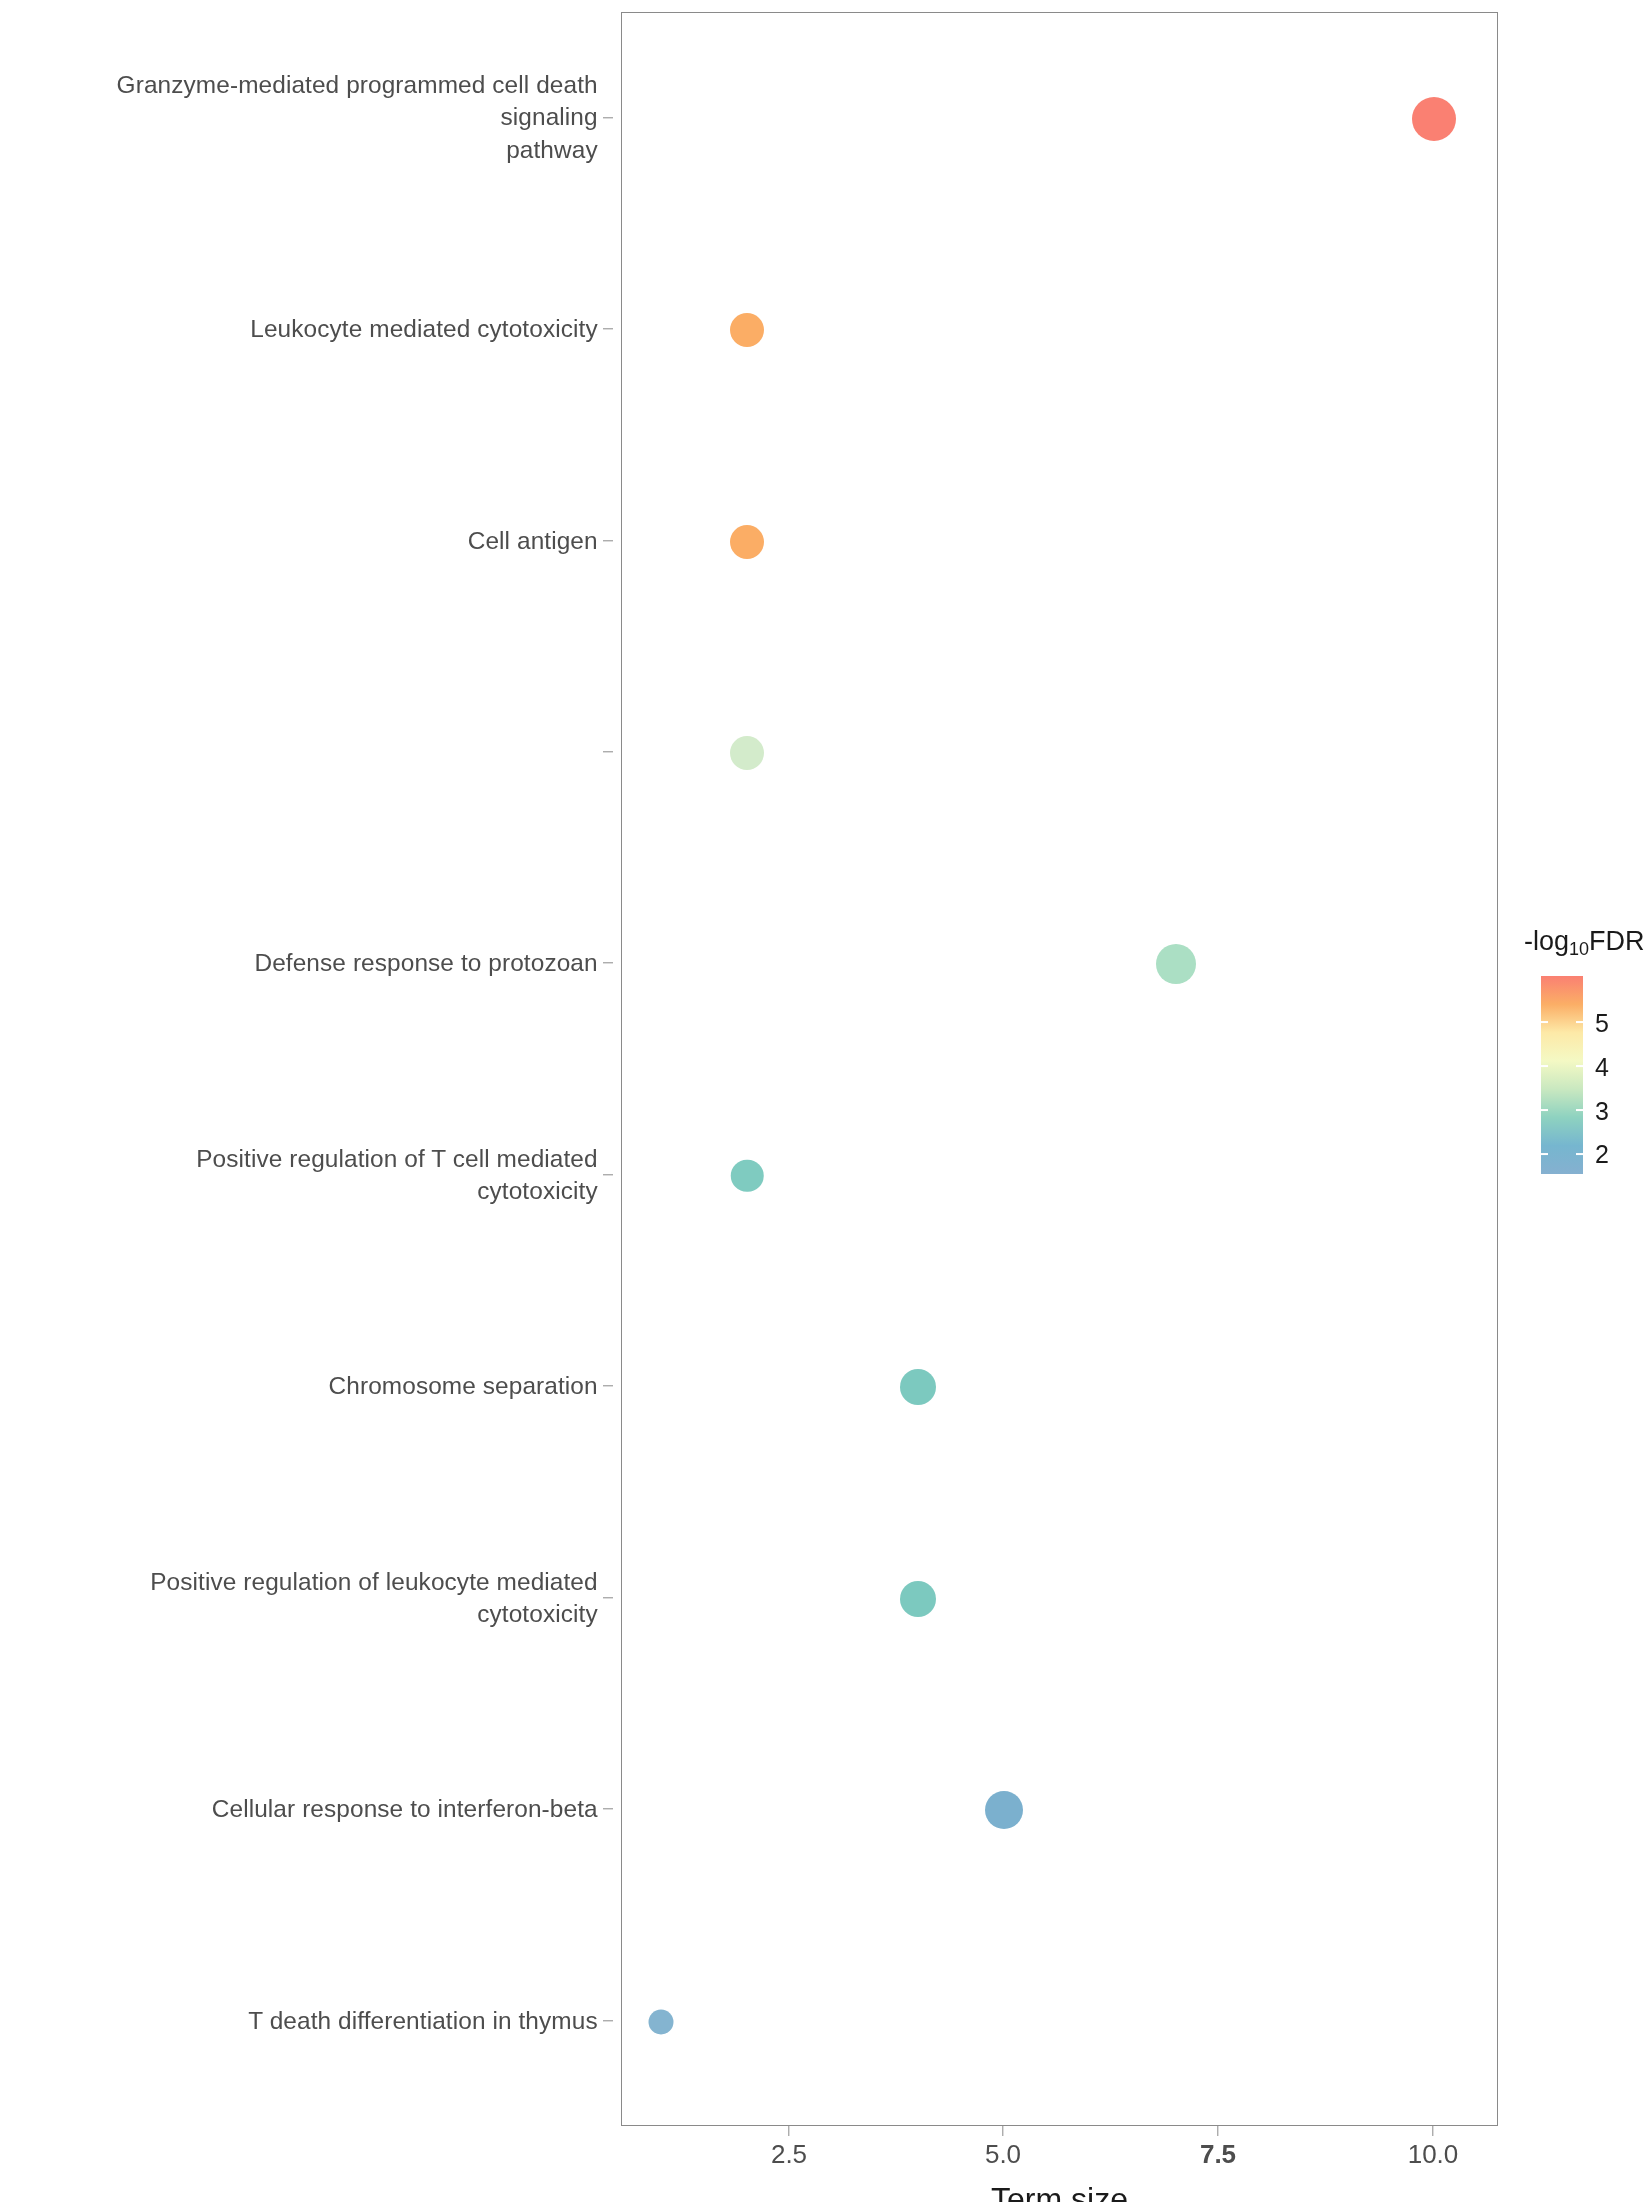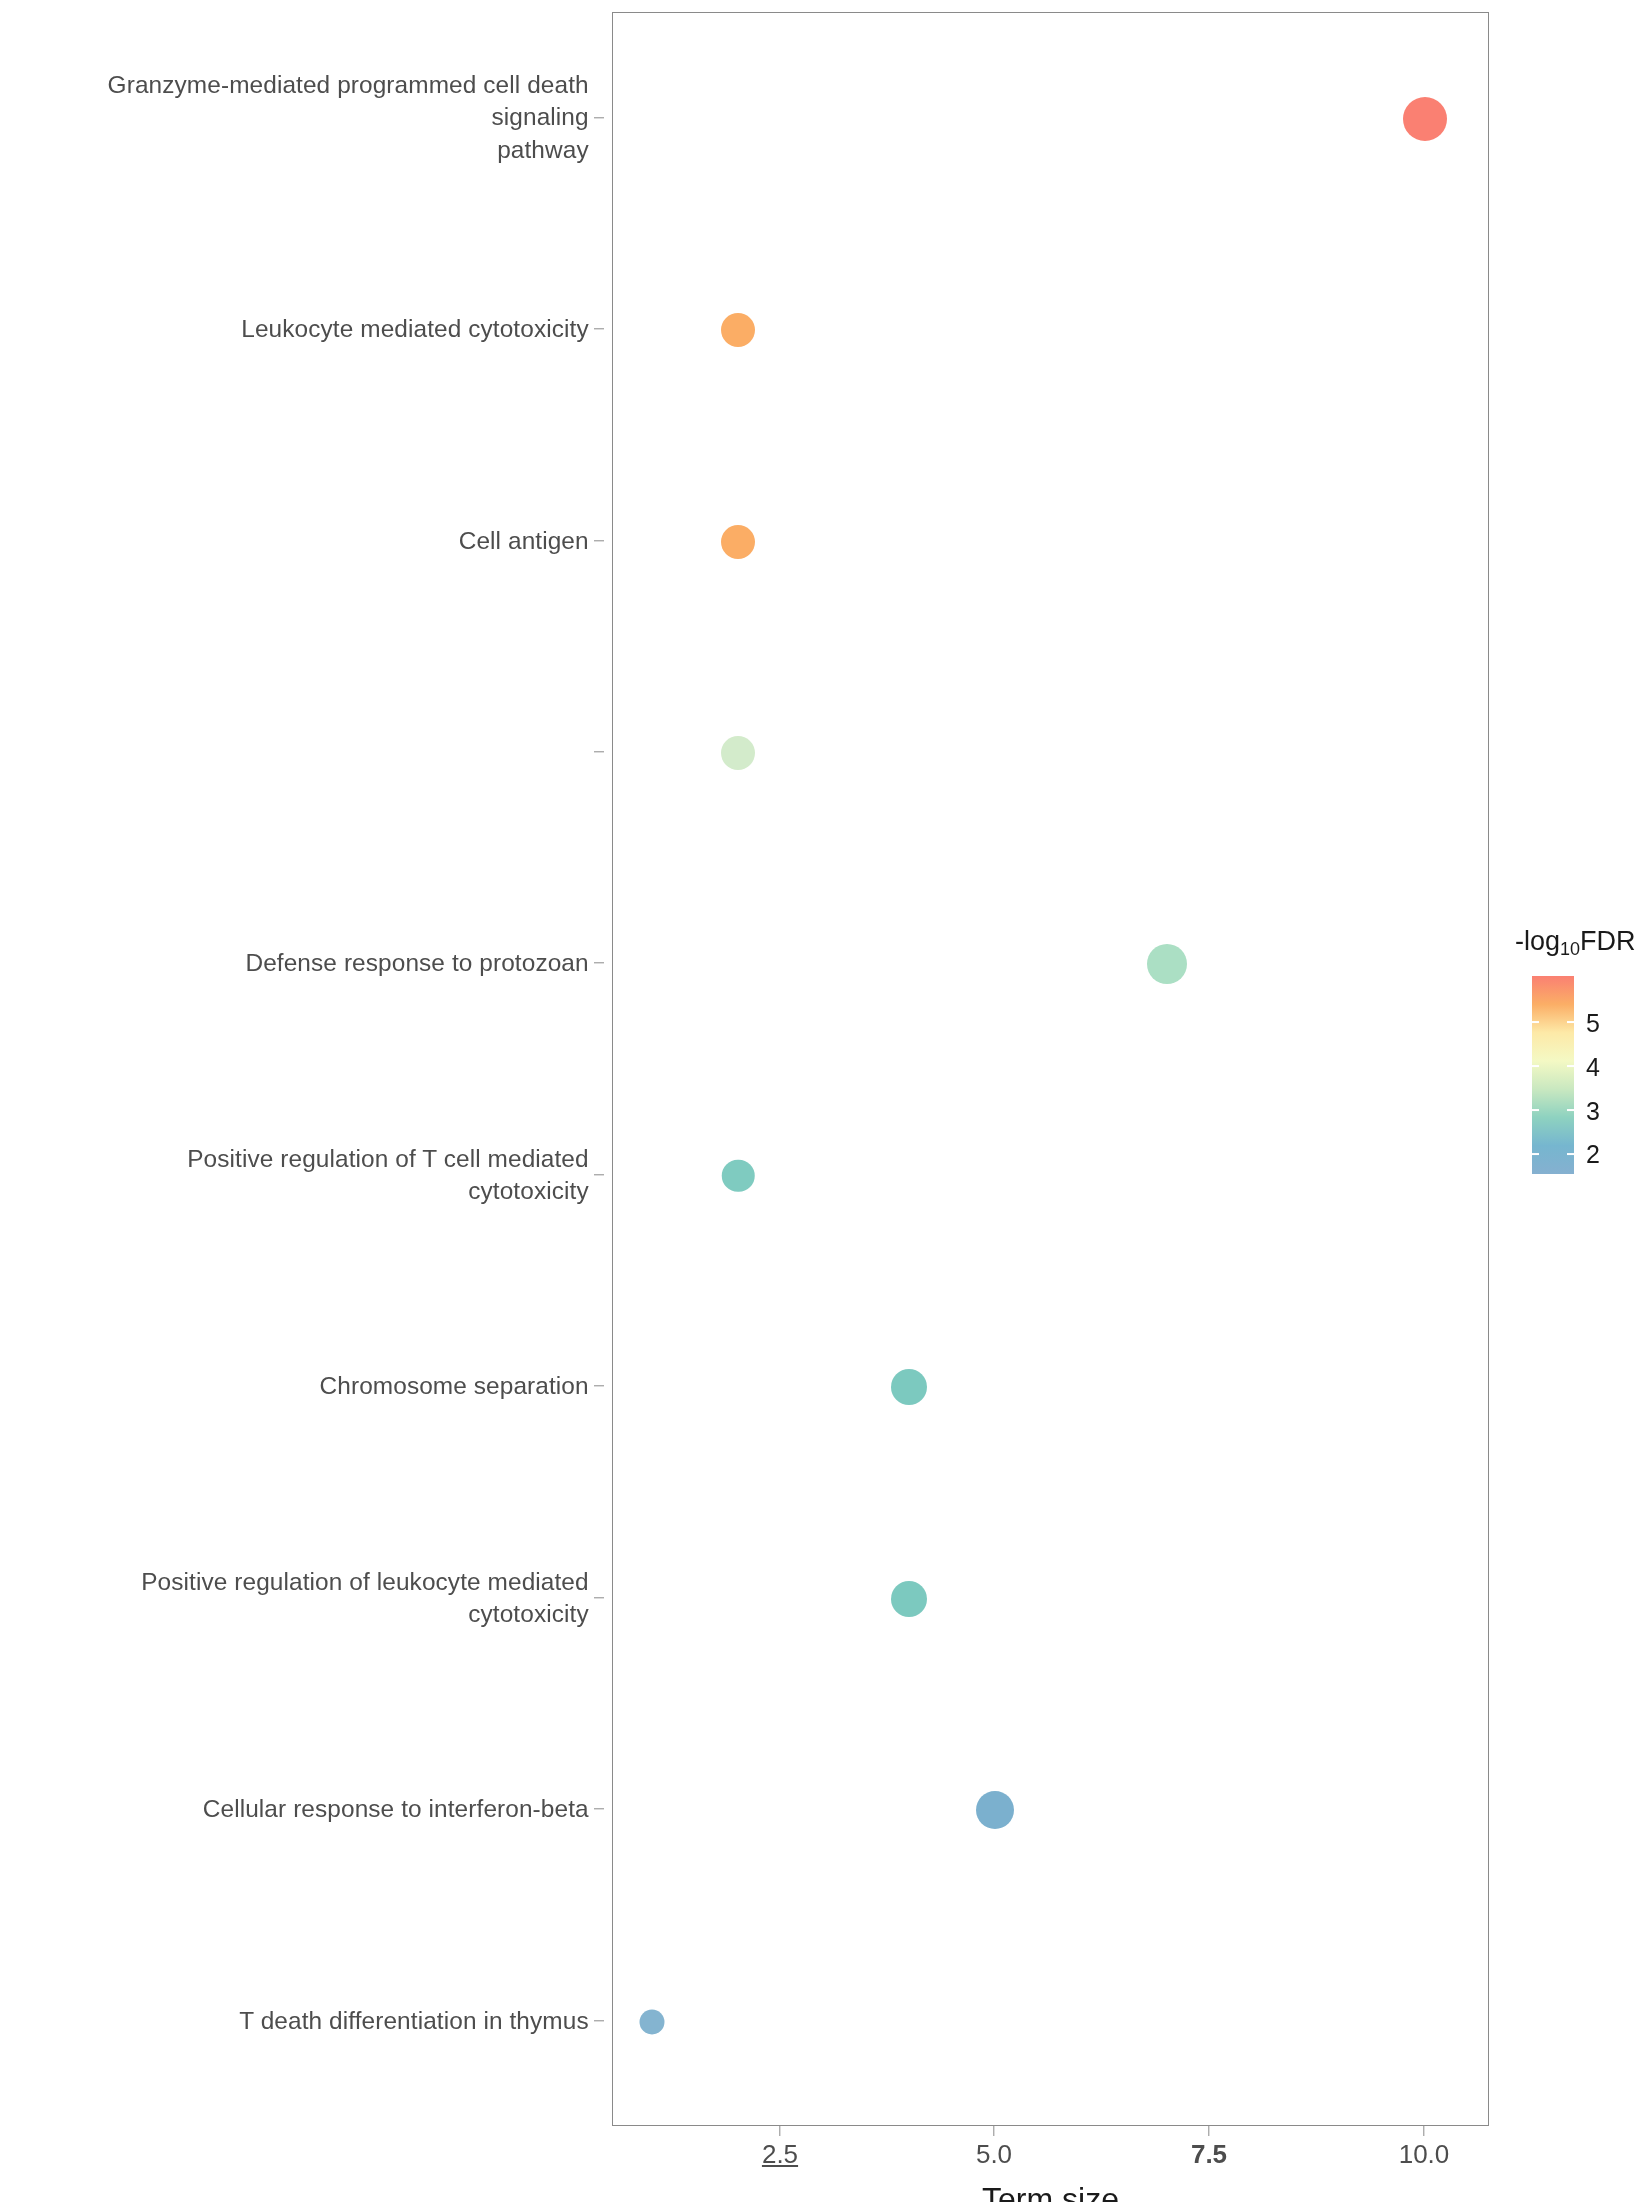--- a/index.html
+++ b/index.html
@@ -11,21 +11,21 @@
     width: 1652px;
     height: 2202px;
     font-family: "Liberation Sans", sans-serif;
     color: #4d4d4d;
     overflow: hidden;
     position: relative;
   }
 
   #figure {
     position: absolute;
-    left: 7px; top: 0;
+    left: 16px; top: 0;
     width: 1594px;
     height: 2202px;
   }
 
   
   #panel {
     position: absolute;
     left: 605px;
     top: 11.5px;
     width: 877px;
@@ -194,21 +194,21 @@
 cytotoxicity" style="width: 32.5px; height: 32.5px; background: rgb(127, 203, 192); left: 125px; top: 1163px;"></div>
       <div class="dot" title="Chromosome separation" style="width: 36px; height: 36px; background: rgb(124, 201, 191); left: 296px; top: 1374px;"></div>
       <div class="dot" title="Positive regulation of leukocyte mediated
 cytotoxicity" style="width: 36px; height: 36px; background: rgb(124, 201, 191); left: 296px; top: 1586px;"></div>
       <div class="dot" title="Cellular response to interferon-beta" style="width: 38px; height: 38px; background: rgb(123, 176, 206); left: 382px; top: 1797px;"></div>
       <div class="dot" title="T cell differentiation in thymus" style="width: 25px; height: 25px; background: rgb(132, 180, 208); left: 39px; top: 2009px;"></div>
     </div>
 
   <div id="x-axis">
       <div class="x-tick-mark" style="left: 168px;"></div>
-      <div class="x-tick-label" style="left: 168px; text-decoration: underline;">2.5</div>
+      <div class="x-tick-label" style="left: 168px;">2.5</div>
       <div class="x-tick-mark" style="left: 382px;"></div>
       <div class="x-tick-label" style="left: 382px;">5.0</div>
       <div class="x-tick-mark" style="left: 597px;"></div>
       <div class="x-tick-label" style="left: 597px; font-weight: bold;">7.5</div>
       <div class="x-tick-mark" style="left: 812px;"></div>
       <div class="x-tick-label" style="left: 812px;">10.0</div>
     </div>
   <div id="x-axis-title">Term size</div>
 
   <div id="legend">

